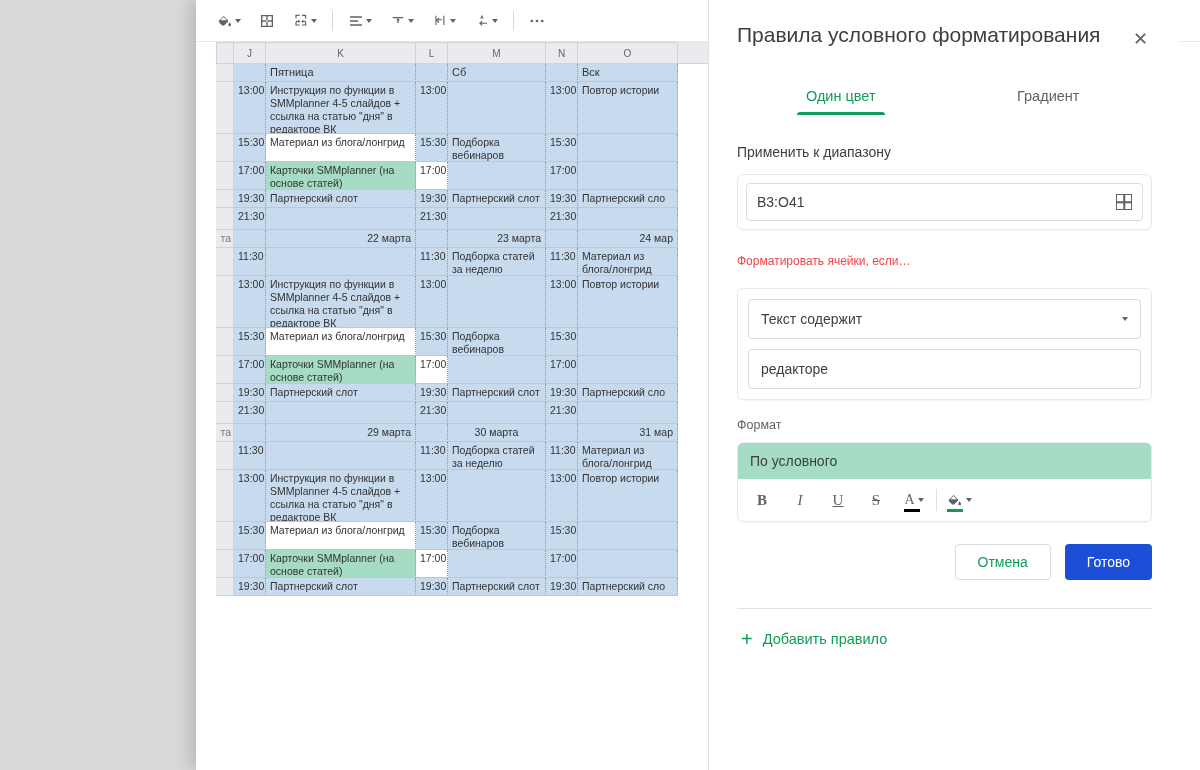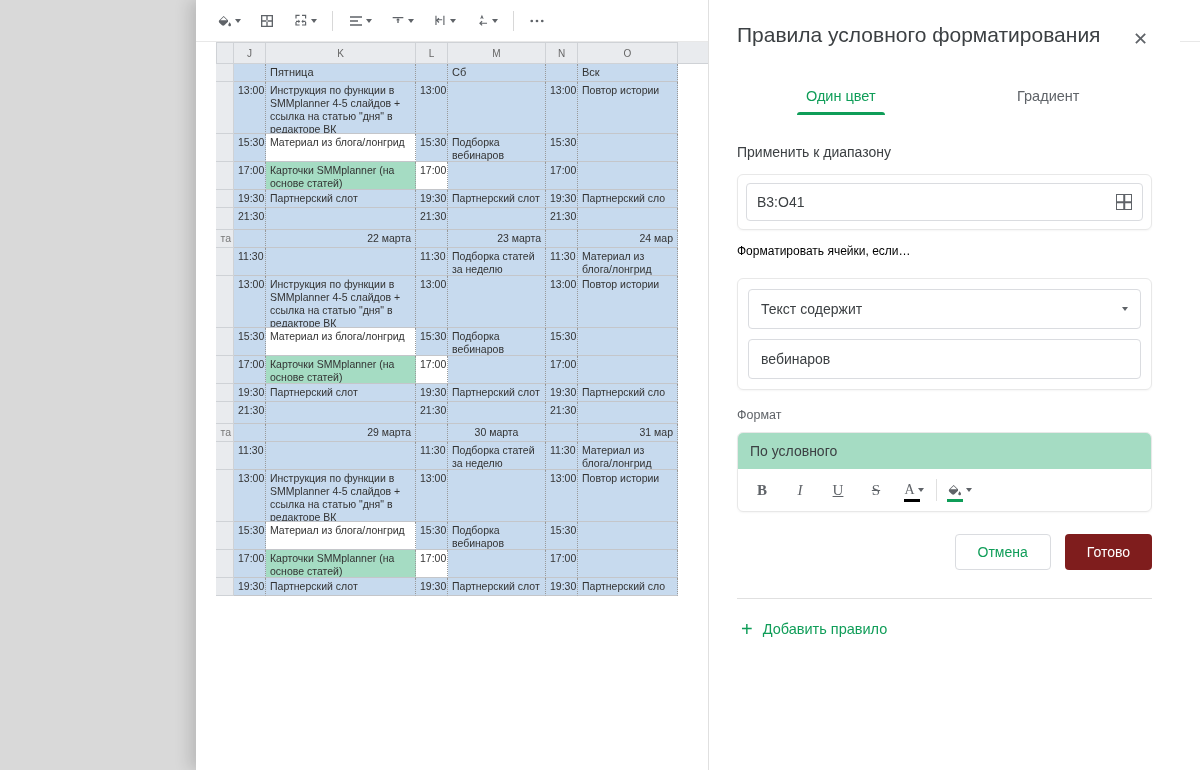--- a/index.html
+++ b/index.html
@@ -42,42 +42,42 @@
 .tab { flex: 1; text-align: center; padding: 8px 0 10px; font-size: 14.5px; color: #5f6368; cursor: pointer; position: relative; }
 .tab.active { color: #0f9d58; font-weight: 500; }
 .tab.active::after { content: ""; position: absolute; left: 50%; transform: translateX(-50%); bottom: -1px; width: 88px; height: 3px; background: #0f9d58; border-radius: 3px 3px 0 0;}
 .section-label { font-size: 14px; color: #3c4043; margin-top: 30px; font-weight: 500; }
 .range-field { margin-top: 14px; border: 1px solid #e8e8e8; border-radius: 6px; padding: 8px; box-shadow: 0 1px 2px rgba(0,0,0,0.04);}
 .range-inner { border: 1px solid #dadce0; border-radius: 4px; height: 38px; display: flex; align-items: center; padding: 0 10px; font-size: 14px; color: #3c4043; justify-content: space-between;}
 .grid-icon { width: 16px; height: 16px; border: 1.5px solid #5f6368; position: relative; }
 .grid-icon::before, .grid-icon::after { content: ""; position: absolute; background: #5f6368; }
 .grid-icon::before { left: 50%; top: 0; bottom: 0; width: 1.5px; transform: translateX(-50%); }
 .grid-icon::after { top: 50%; left: 0; right: 0; height: 1.5px; transform: translateY(-50%); }
-.small-label { font-size: 12px; color: #000000; margin-top: 14px; }
+.small-label { font-size: 12px; color: #ef4444; margin-top: 24px; }
 .rule-card { margin-top: 20px; border: 1px solid #e8e8e8; border-radius: 6px; padding: 10px; box-shadow: 0 1px 2px rgba(0,0,0,0.04);}
 .select-field { border: 1px solid #dadce0; border-radius: 4px; height: 40px; display: flex; align-items: center; justify-content: space-between; padding: 0 12px; font-size: 14px; color: #3c4043; cursor: pointer;}
 .text-field { margin-top: 10px; border: 1px solid #dadce0; border-radius: 4px; height: 40px; display: flex; align-items: center; padding: 0 12px; font-size: 14px; color: #3c4043; }
 .format-section-label { font-size: 12.5px; color: #5f6368; margin-top: 18px; }
 .format-card { margin-top: 10px; border: 1px solid #e8e8e8; border-radius: 6px; overflow: hidden; box-shadow: 0 1px 2px rgba(0,0,0,0.04);}
 .preview-bar { background: #a5dcc3; font-size: 14px; color: #3c4043; padding: 10px 12px; }
 .mini-toolbar { display: flex; align-items: center; height: 42px; padding: 0 8px; gap: 6px; }
 .mini-btn { width: 32px; height: 30px; display: flex; align-items: center; justify-content: center; cursor: pointer; color: #5f6368; font-size: 14px; border-radius: 4px; position: relative;}
 .mini-btn.bold { font-weight: 700; font-family: "Times New Roman", serif; font-size: 15px;}
 .mini-btn.ital { font-style: italic; font-family: "Times New Roman", serif; font-size: 15px;}
 .mini-btn.under { text-decoration: underline; font-family: "Times New Roman", serif; font-size: 15px;}
 .mini-btn.strike { text-decoration: line-through; font-family: "Times New Roman", serif; font-size: 15px;}
 .mini-sep { width: 1px; height: 22px; background: #e0e0e0; }
 .color-A { font-family: "Times New Roman", serif; font-size: 14px; position: relative; }
 .color-A .ubar { position: absolute; bottom: 3px; left: 6px; right: 10px; height: 3px; background: #000; }
 .fill-btn svg { width: 16px; height: 16px; }
 .fill-btn .ubar { position: absolute; bottom: 3px; left: 4px; width: 16px; height: 3px; background: #0f9d58; }
 .actions { display: flex; justify-content: flex-end; gap: 14px; margin-top: 22px; }
 .btn { height: 36px; padding: 0 22px; border-radius: 4px; font-size: 14px; display: flex; align-items: center; cursor: pointer; border: none; }
 .btn.secondary { background: #fff; border: 1px solid #dadce0; color: #0f9d58; }
-.btn.primary { background: #7f1d1d; color: #fff; }
+.btn.primary { background: #1d4ed8; color: #fff; }
 .divider { border-top: 1px solid #e0e0e0; margin-top: 28px; }
 .add-rule { display: flex; align-items: center; gap: 10px; color: #0f9d58; font-size: 14.5px; padding: 20px 4px; cursor: pointer; }
 .add-rule .plus { font-size: 20px; line-height: 1; }
 
 svg { display: block; }
 </style>
 </head>
 <body>
 
 <div class="app">
@@ -351,21 +351,21 @@
       </div>
     </div>
 
     <div class="small-label">Форматировать ячейки, если…</div>
     <div class="rule-card">
       <div class="select-field">
         <span>Текст содержит</span>
         <span class="caret-d"></span>
       </div>
       <div class="text-field">
-        <span>вебинаров</span>
+        <span>редакторе</span>
       </div>
     </div>
 
     <div class="format-section-label">Формат</div>
     <div class="format-card">
       <div class="preview-bar">По условного</div>
       <div class="mini-toolbar">
         <div class="mini-btn bold">B</div>
         <div class="mini-btn ital">I</div>
         <div class="mini-btn under">U</div>

